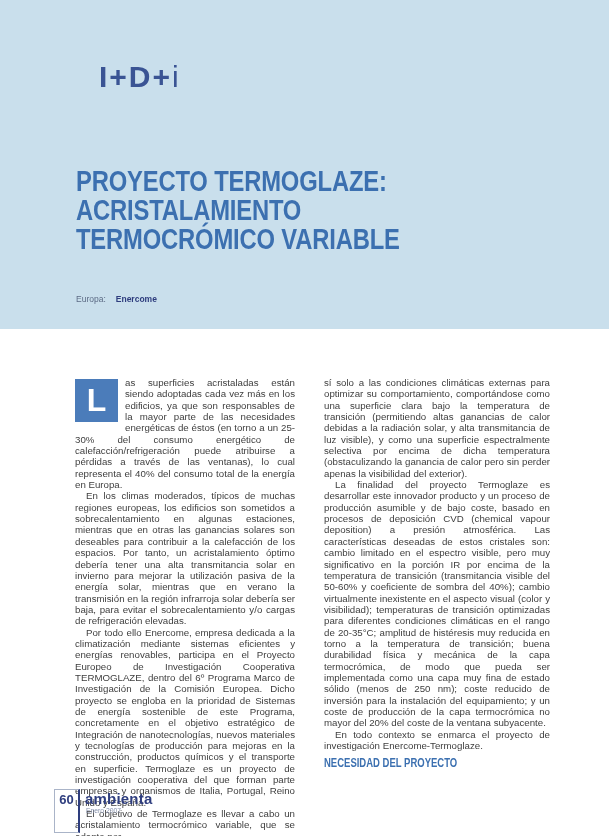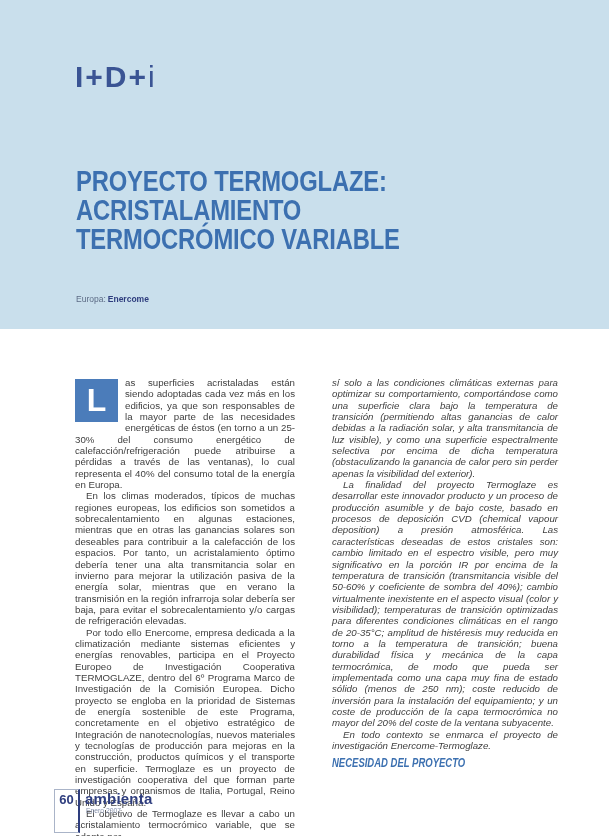--- a/index.html
+++ b/index.html
@@ -18,21 +18,21 @@
     background: #c9dfec;
   }
   .logo {
     position: absolute;
     left: 75px; top: 62px;
     font-size: 30px;
     color: #3a5494;
     letter-spacing: 2px;
     line-height: 1;
   }
-  .logo-bold { font-weight: 700; }
+  .logo-bold { font-weight: 700; margin-left: 24px; }
   .logo-light { font-weight: 400; }
   .title {
     position: absolute;
     left: 76px; top: 167px;
     width: 470px;
     font-size: 29px;
     font-weight: 700;
     line-height: 29px;
     letter-spacing: -0.2px;
     color: #3c70b0;
@@ -40,32 +40,32 @@
     transform: scaleX(0.82);
     transform-origin: 0 0;
   }
   .byline {
     position: absolute;
     left: 76px; top: 294px;
     font-size: 8.5px;
     line-height: 10px;
   }
   .byline-label { color: #5c6b85; }
-  .byline-author { color: #2e3d7e; font-weight: 700; margin-left: 2px; }
+  .byline-author { color: #2e3d7e; font-weight: 700; margin-left: 10px; }
   .col {
     position: absolute;
     top: 377px;
     font-size: 9.7px;
     line-height: 11.35px;
     color: #3e3e3e;
     text-align: justify;
   }
   .col p { margin: 0; }
   .col-left  { left: 75px;  width: 220px; }
-  .col-right { left: 332px; width: 226px; font-style: italic; }
+  .col-right { left: 324px; width: 226px; }
   .indent { text-indent: 11px; }
   .big-indent { text-indent: 36px; }
   .dropcap {
     float: left;
     width: 43px; height: 43px;
     margin: 2px 7px 1px 0;
     background: #4b7cba;
     color: #ffffff;
     font-size: 32px;
     font-weight: 700;

